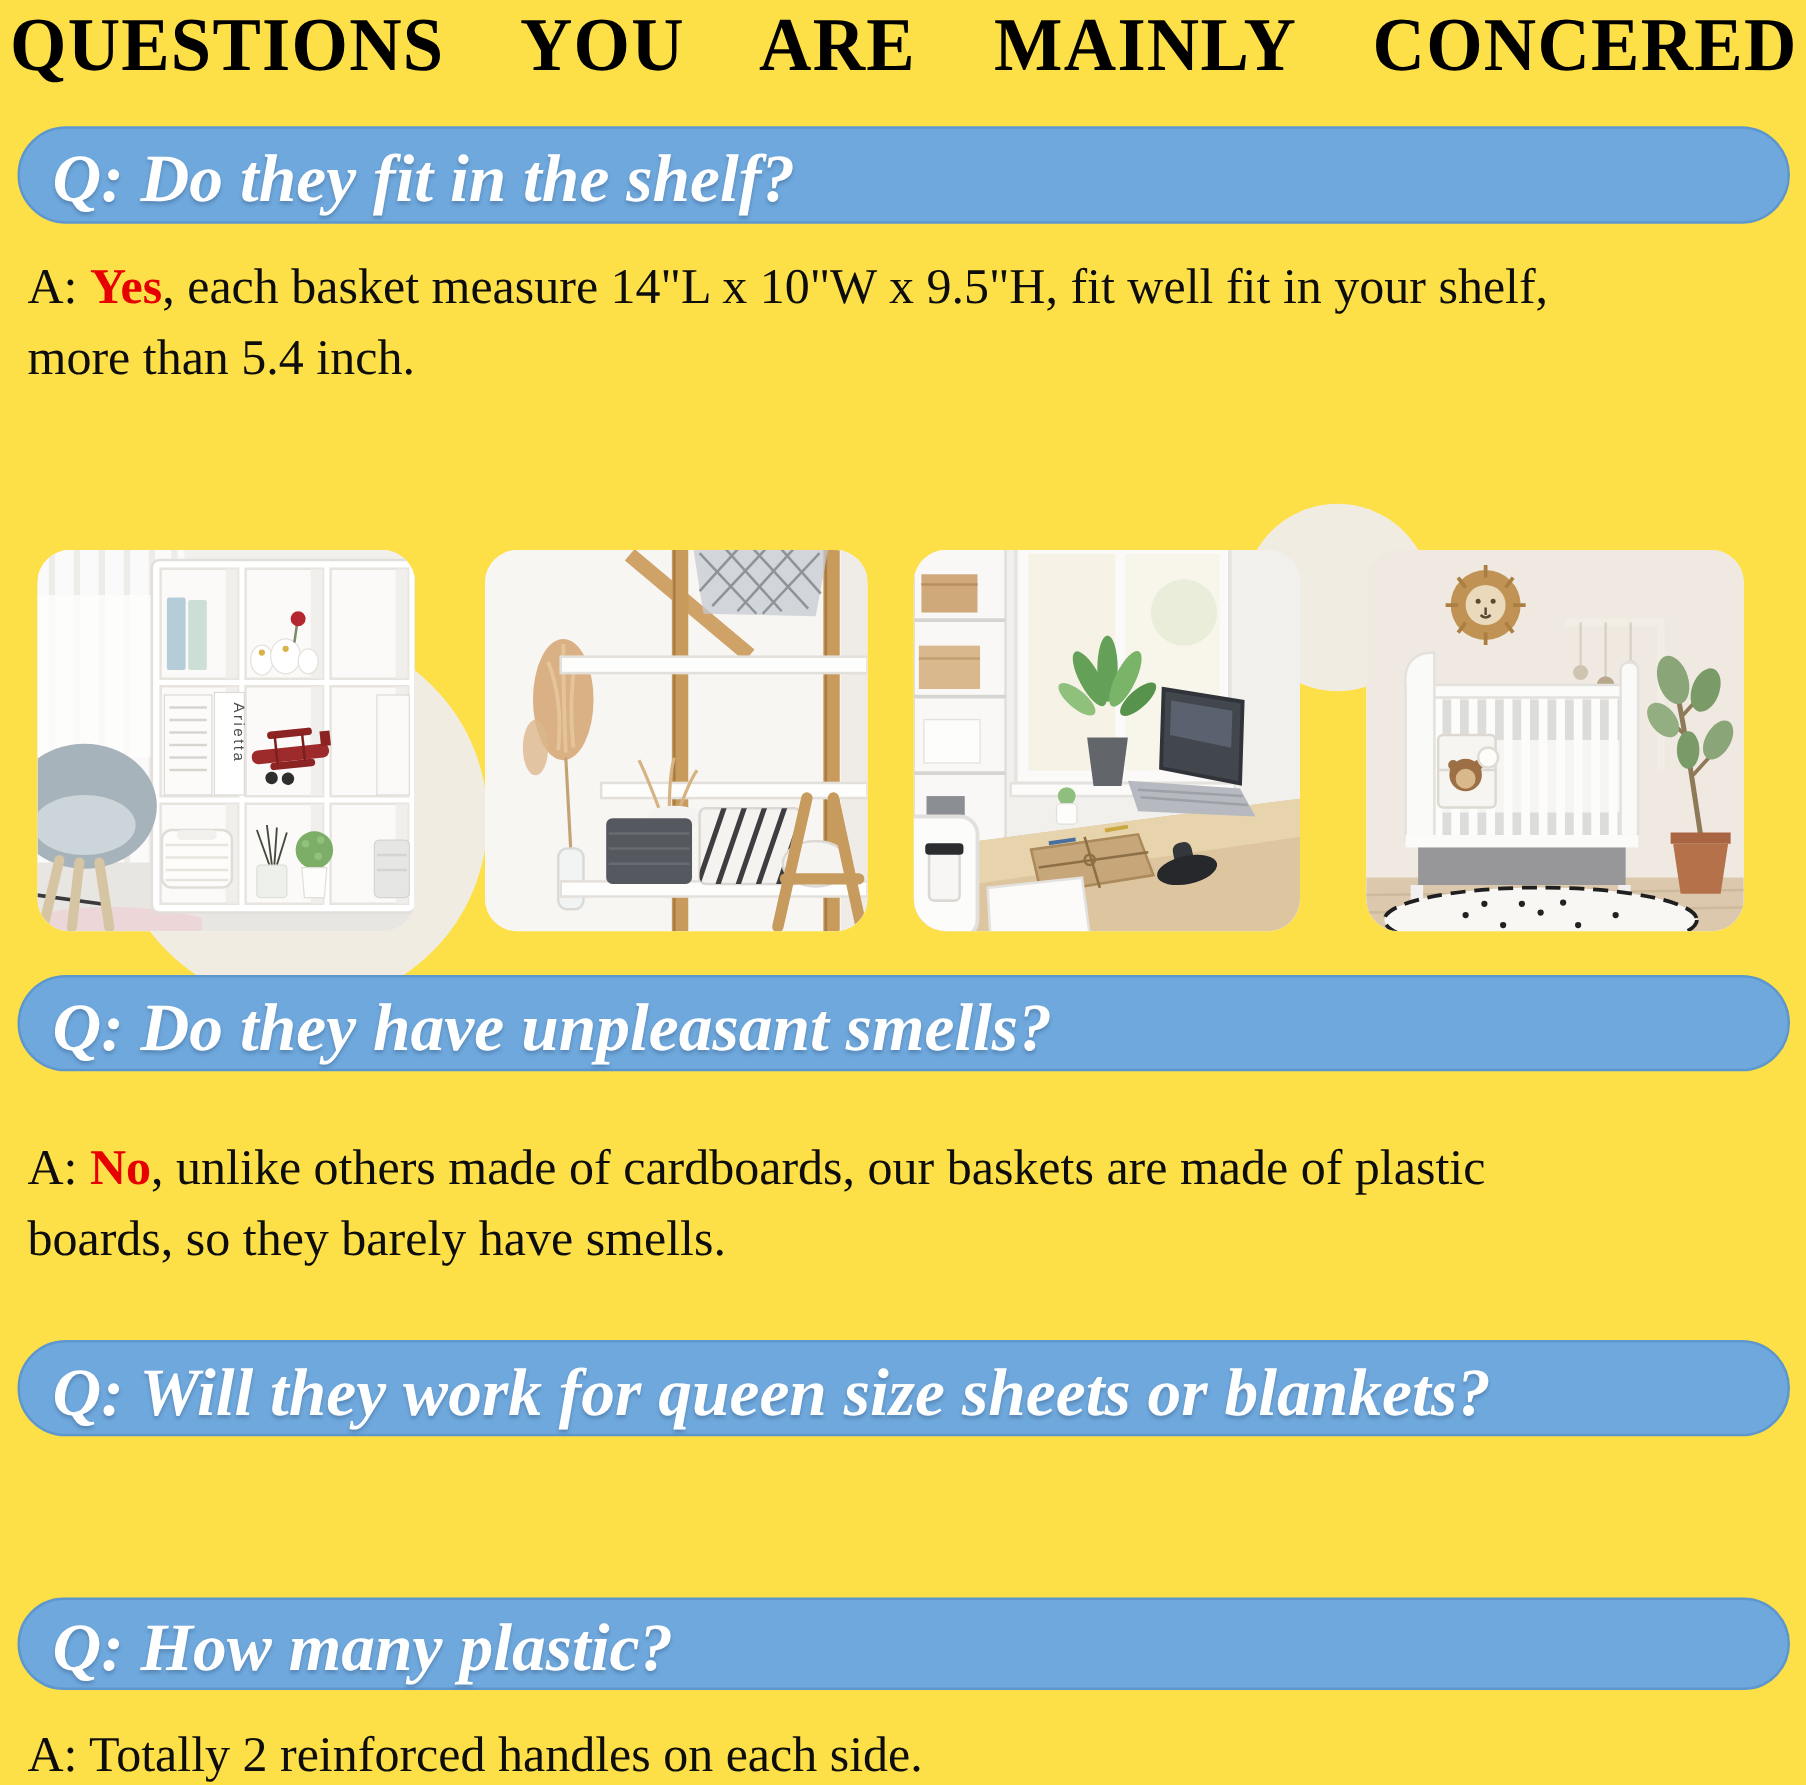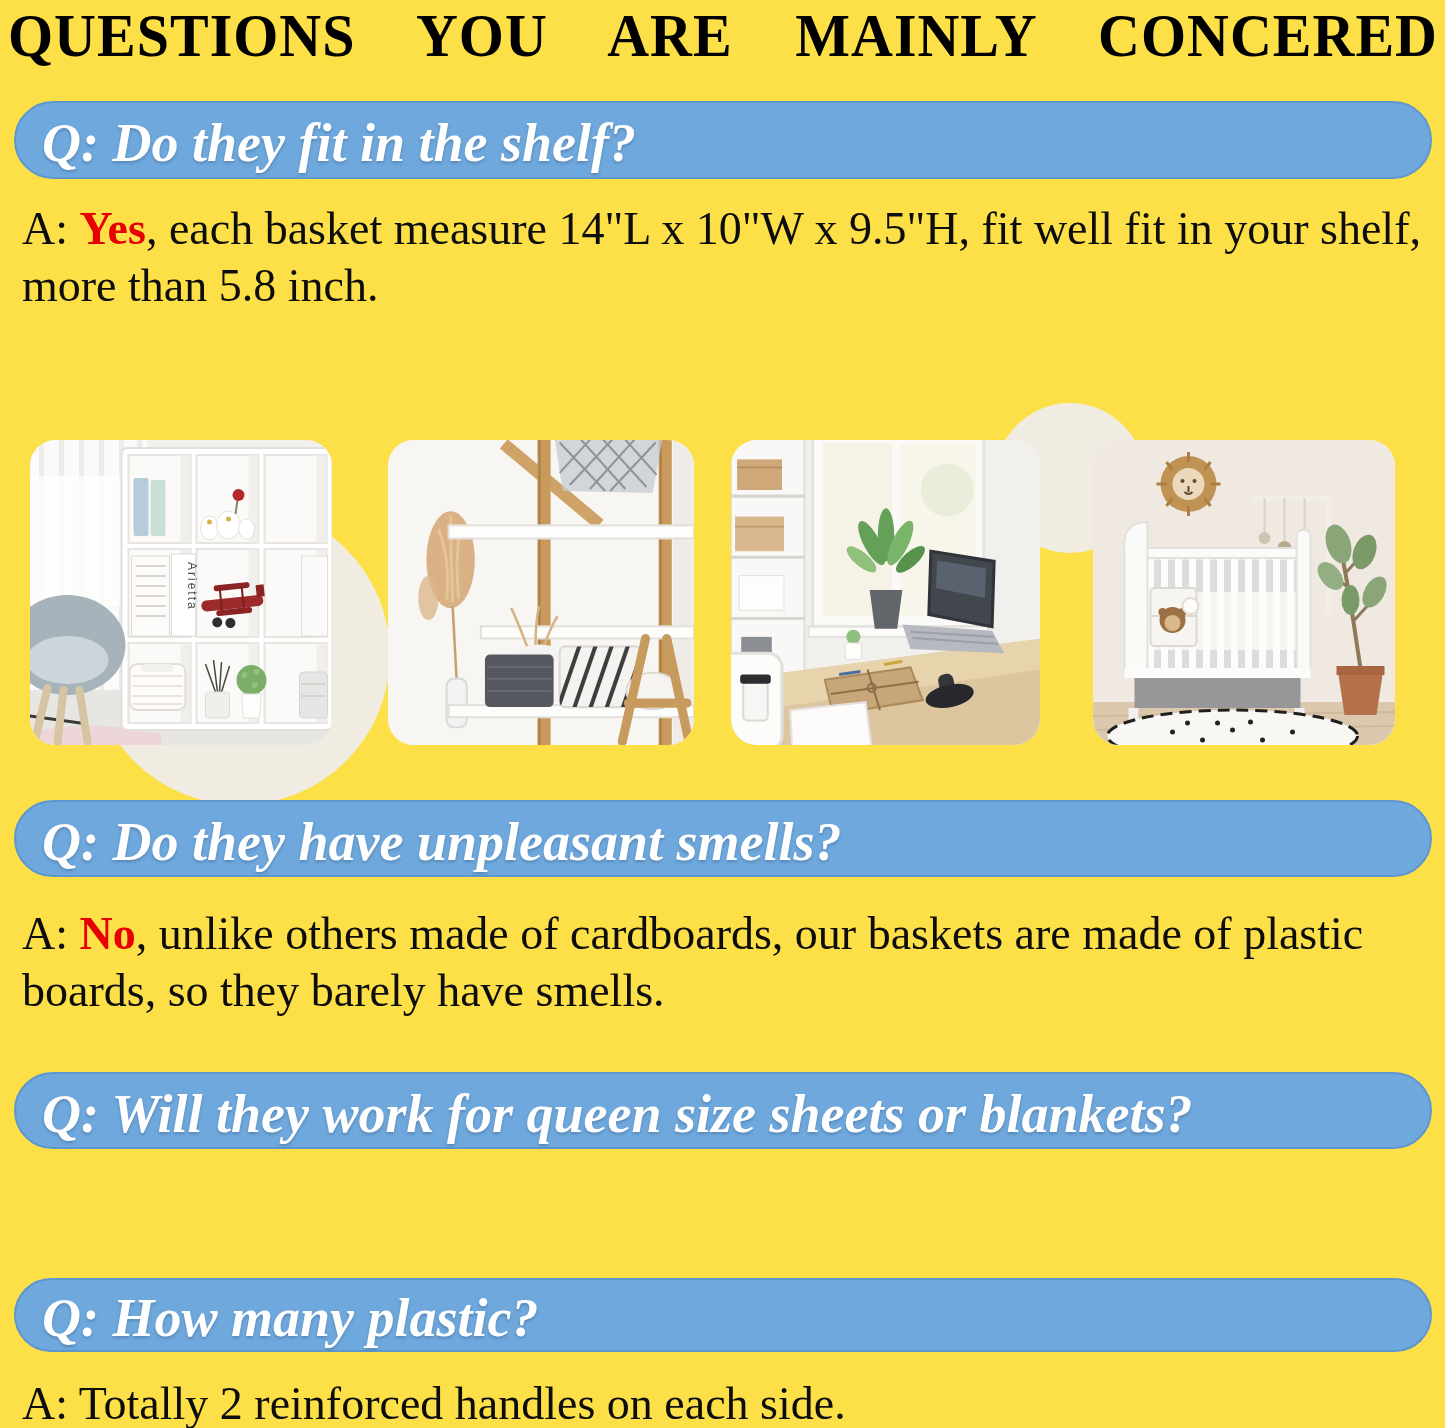--- a/index.html
+++ b/index.html
@@ -23,21 +23,21 @@
   .qbanner {
     position:absolute; left:14px; width:1418px; box-sizing:border-box;
     background:var(--banner-blue,#6fa8dc); border:2px solid var(--banner-border,#5e96ce);
     border-radius:40px; display:flex; align-items:center; padding:12px 18px 6px 26px;
   }
   .qtext {
     font-style:italic; font-weight:bold; font-size:54px; color:#fff;
     white-space:nowrap; text-shadow:0 2px 3px rgba(40,70,110,.33);
   }
   
-  .answer { position:absolute; left:22px; width:1400px; font-size:46px; color:#0d0d0d; }
+  .answer { position:absolute; left:22px; width:1400px; font-size:40px; color:#0d0d0d; }
   .ans-line { height:57px; line-height:57px; white-space:nowrap; }
   .hl { color:var(--answer-red,#e60000); font-weight:bold; }
   
   .photo {
     position:absolute; top:440px; height:305px; margin:0;
     border-radius:26px; overflow:hidden; background:#f4f2ef;
   }
   .photo svg { display:block; width:100%; height:100%; }
 </style>
 </head>
@@ -49,21 +49,21 @@
 
   <div class="deco deco-circle"></div>
   <div class="deco deco-dome"></div>
   <div class="deco deco-stem"></div>
 
   <div class="qbanner" style="top:101px;height:78px">
     <span class="qtext">Q: Do they fit in the shelf?</span>
   </div>
   <div class="answer" style="top:200px">
     <div class="ans-line"><span>A: </span><span class="hl">Yes</span><span>, each basket measure 14"L x 10"W x 9.5"H, fit well fit in your shelf,</span></div>
-    <div class="ans-line">more than 5.8 inch.</div>
+    <div class="ans-line">more than 5.4 inch.</div>
   </div>
 
   <figure class="photo" style="left:30px;width:302px">
     <svg viewBox="0 0 303 305" preserveAspectRatio="xMidYMid slice">
       <rect width="303" height="305" fill="#f2f0ed"></rect>
       <g>
         <rect x="0" y="0" width="118" height="252" fill="#fbfafa"></rect>
         <g stroke="#eeece9" stroke-width="5">
           <line x1="12" y1="0" x2="12" y2="252"></line>
             <line x1="32" y1="0" x2="32" y2="252"></line>
@@ -424,21 +424,21 @@
           <circle cx="170" cy="300" r="2.5"></circle>
             <circle cx="200" cy="292" r="2.5"></circle>
             <circle cx="125" cy="283" r="2.5"></circle>
           <circle cx="158" cy="282" r="2.5"></circle>
             <circle cx="95" cy="283" r="2.5"></circle>
         </g>
       </g>
     </svg>
   </figure>
 
-  <div class="qbanner" style="top:800px;height:77px">
+  <div class="qbanner" style="top:780px;height:77px">
     <span class="qtext">Q: Do they have unpleasant smells?</span>
   </div>
   <div class="answer" style="top:905px">
     <div class="ans-line"><span>A: </span><span class="hl">No</span><span>, unlike others made of cardboards, our baskets are made of plastic</span></div>
     <div class="ans-line">boards, so they barely have smells.</div>
   </div>
 
   <div class="qbanner" style="top:1072px;height:77px">
     <span class="qtext">Q: Will they work for queen size sheets or blankets?</span>
   </div>

